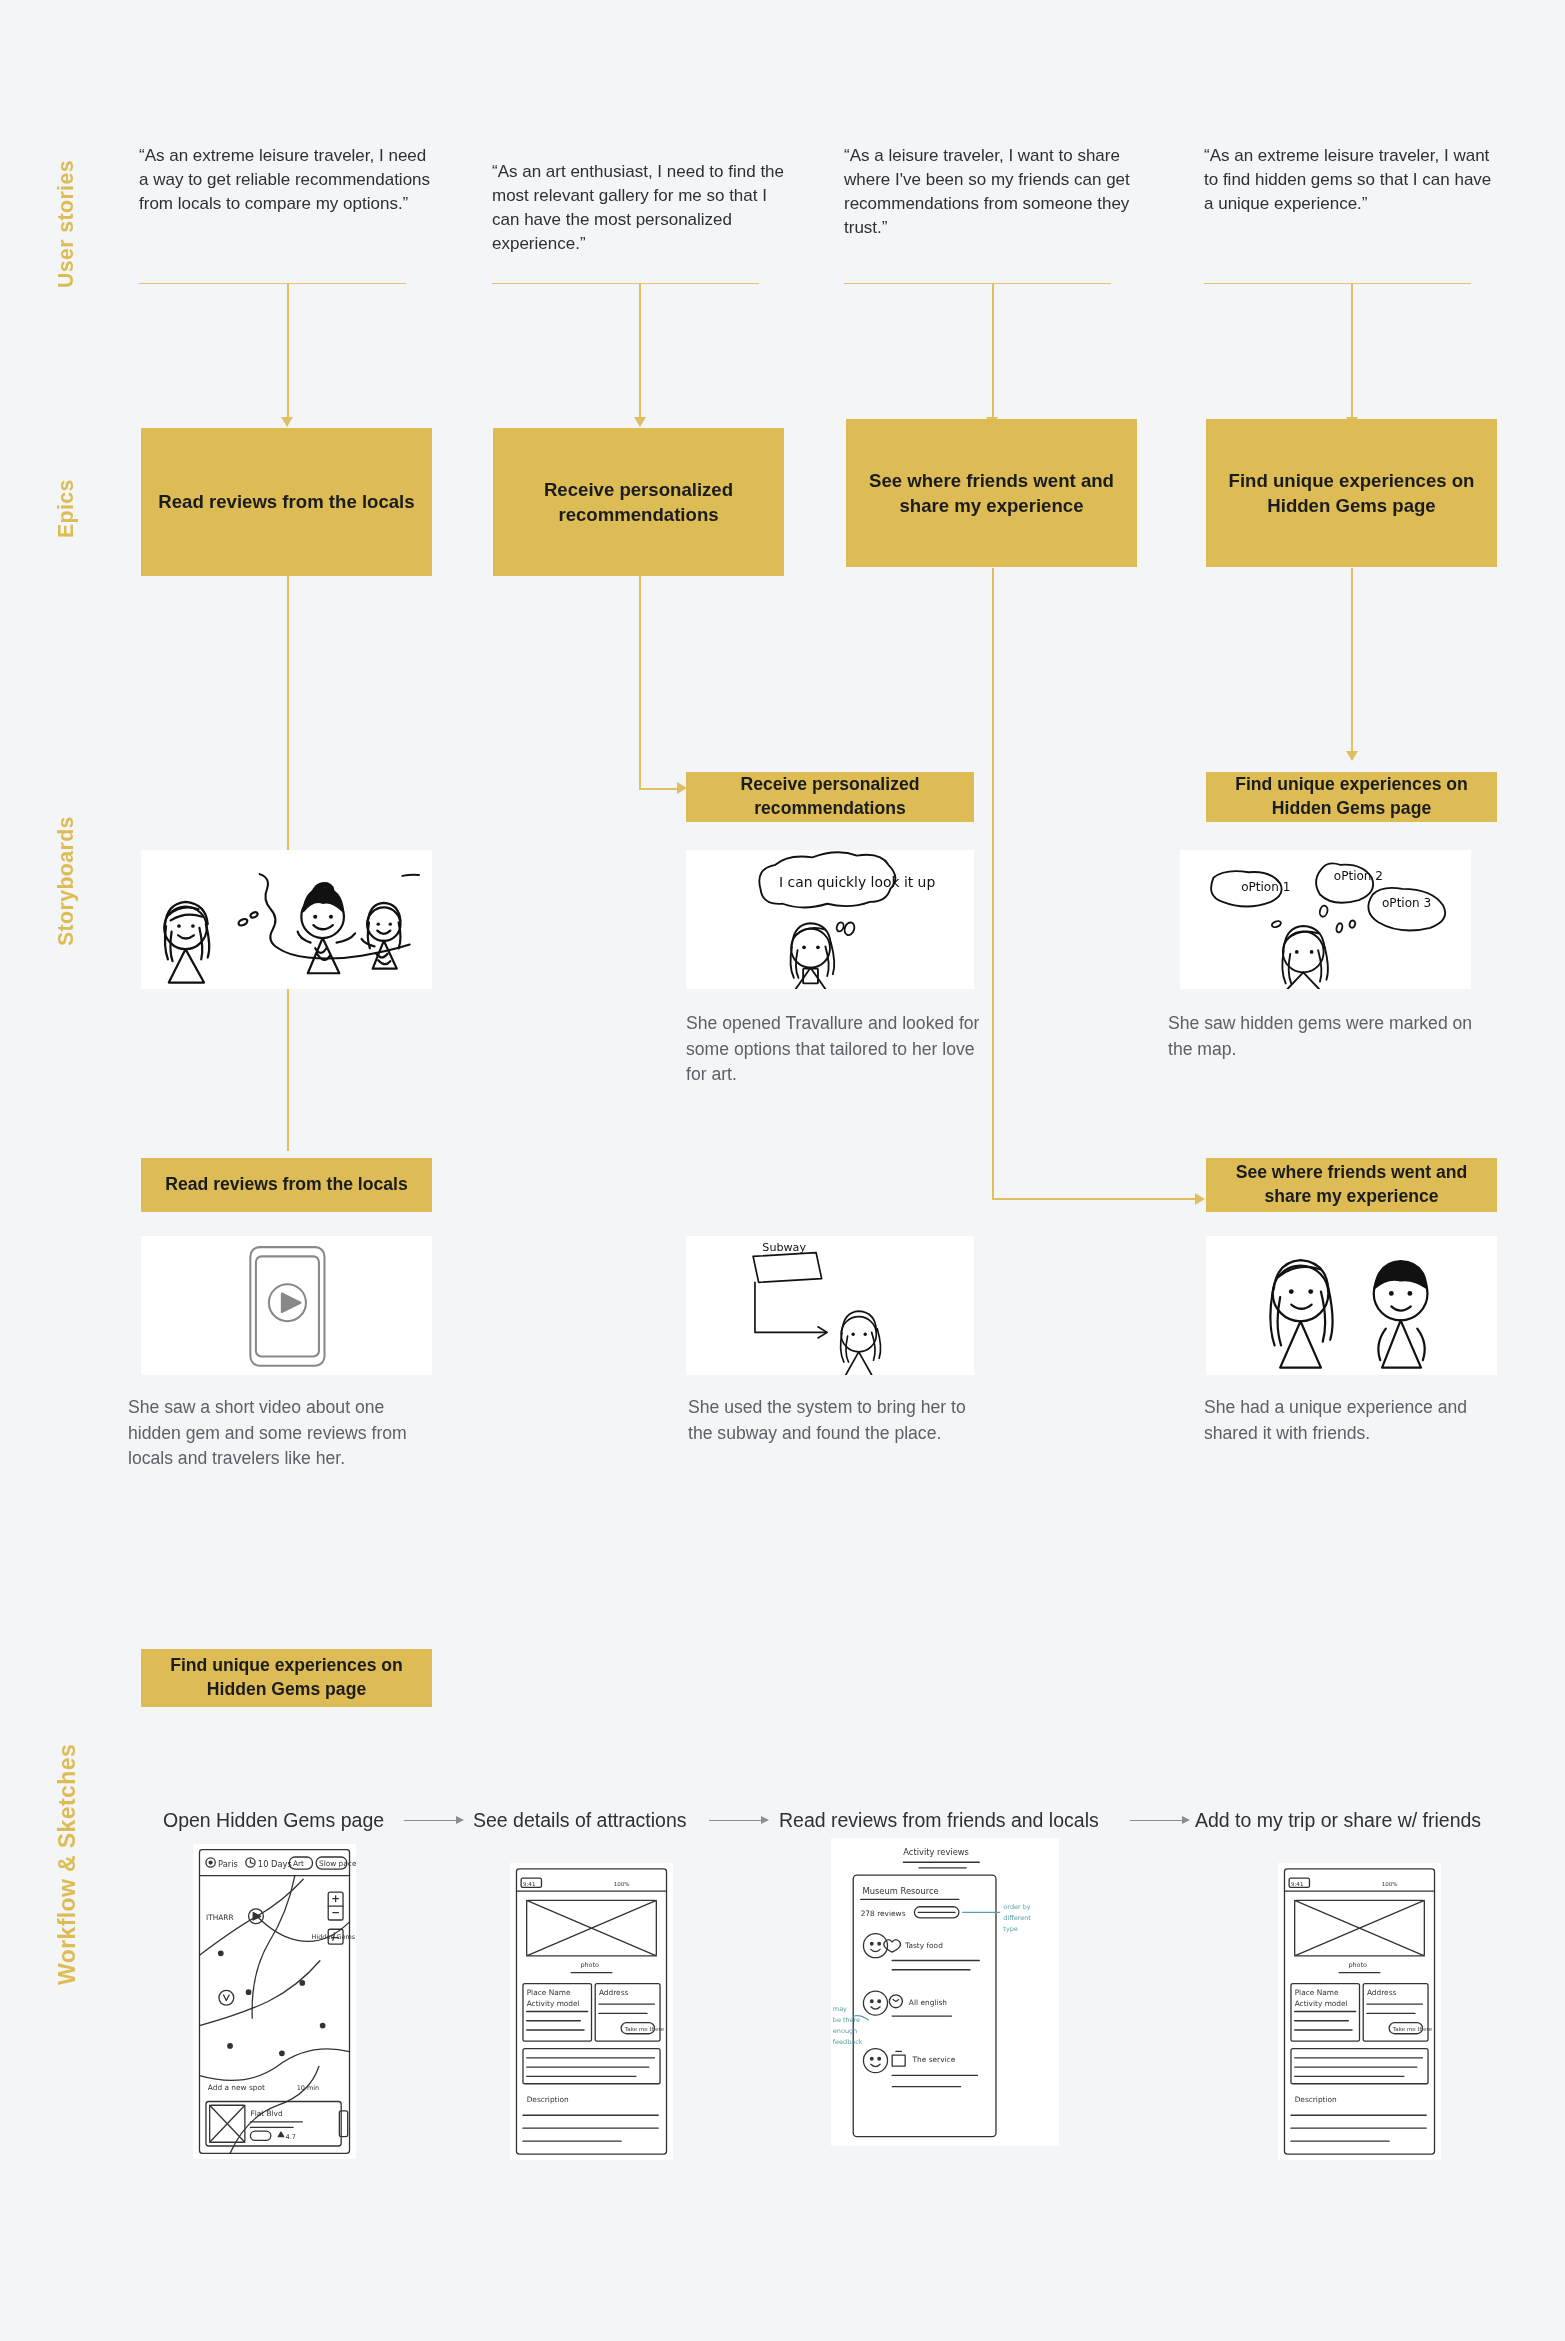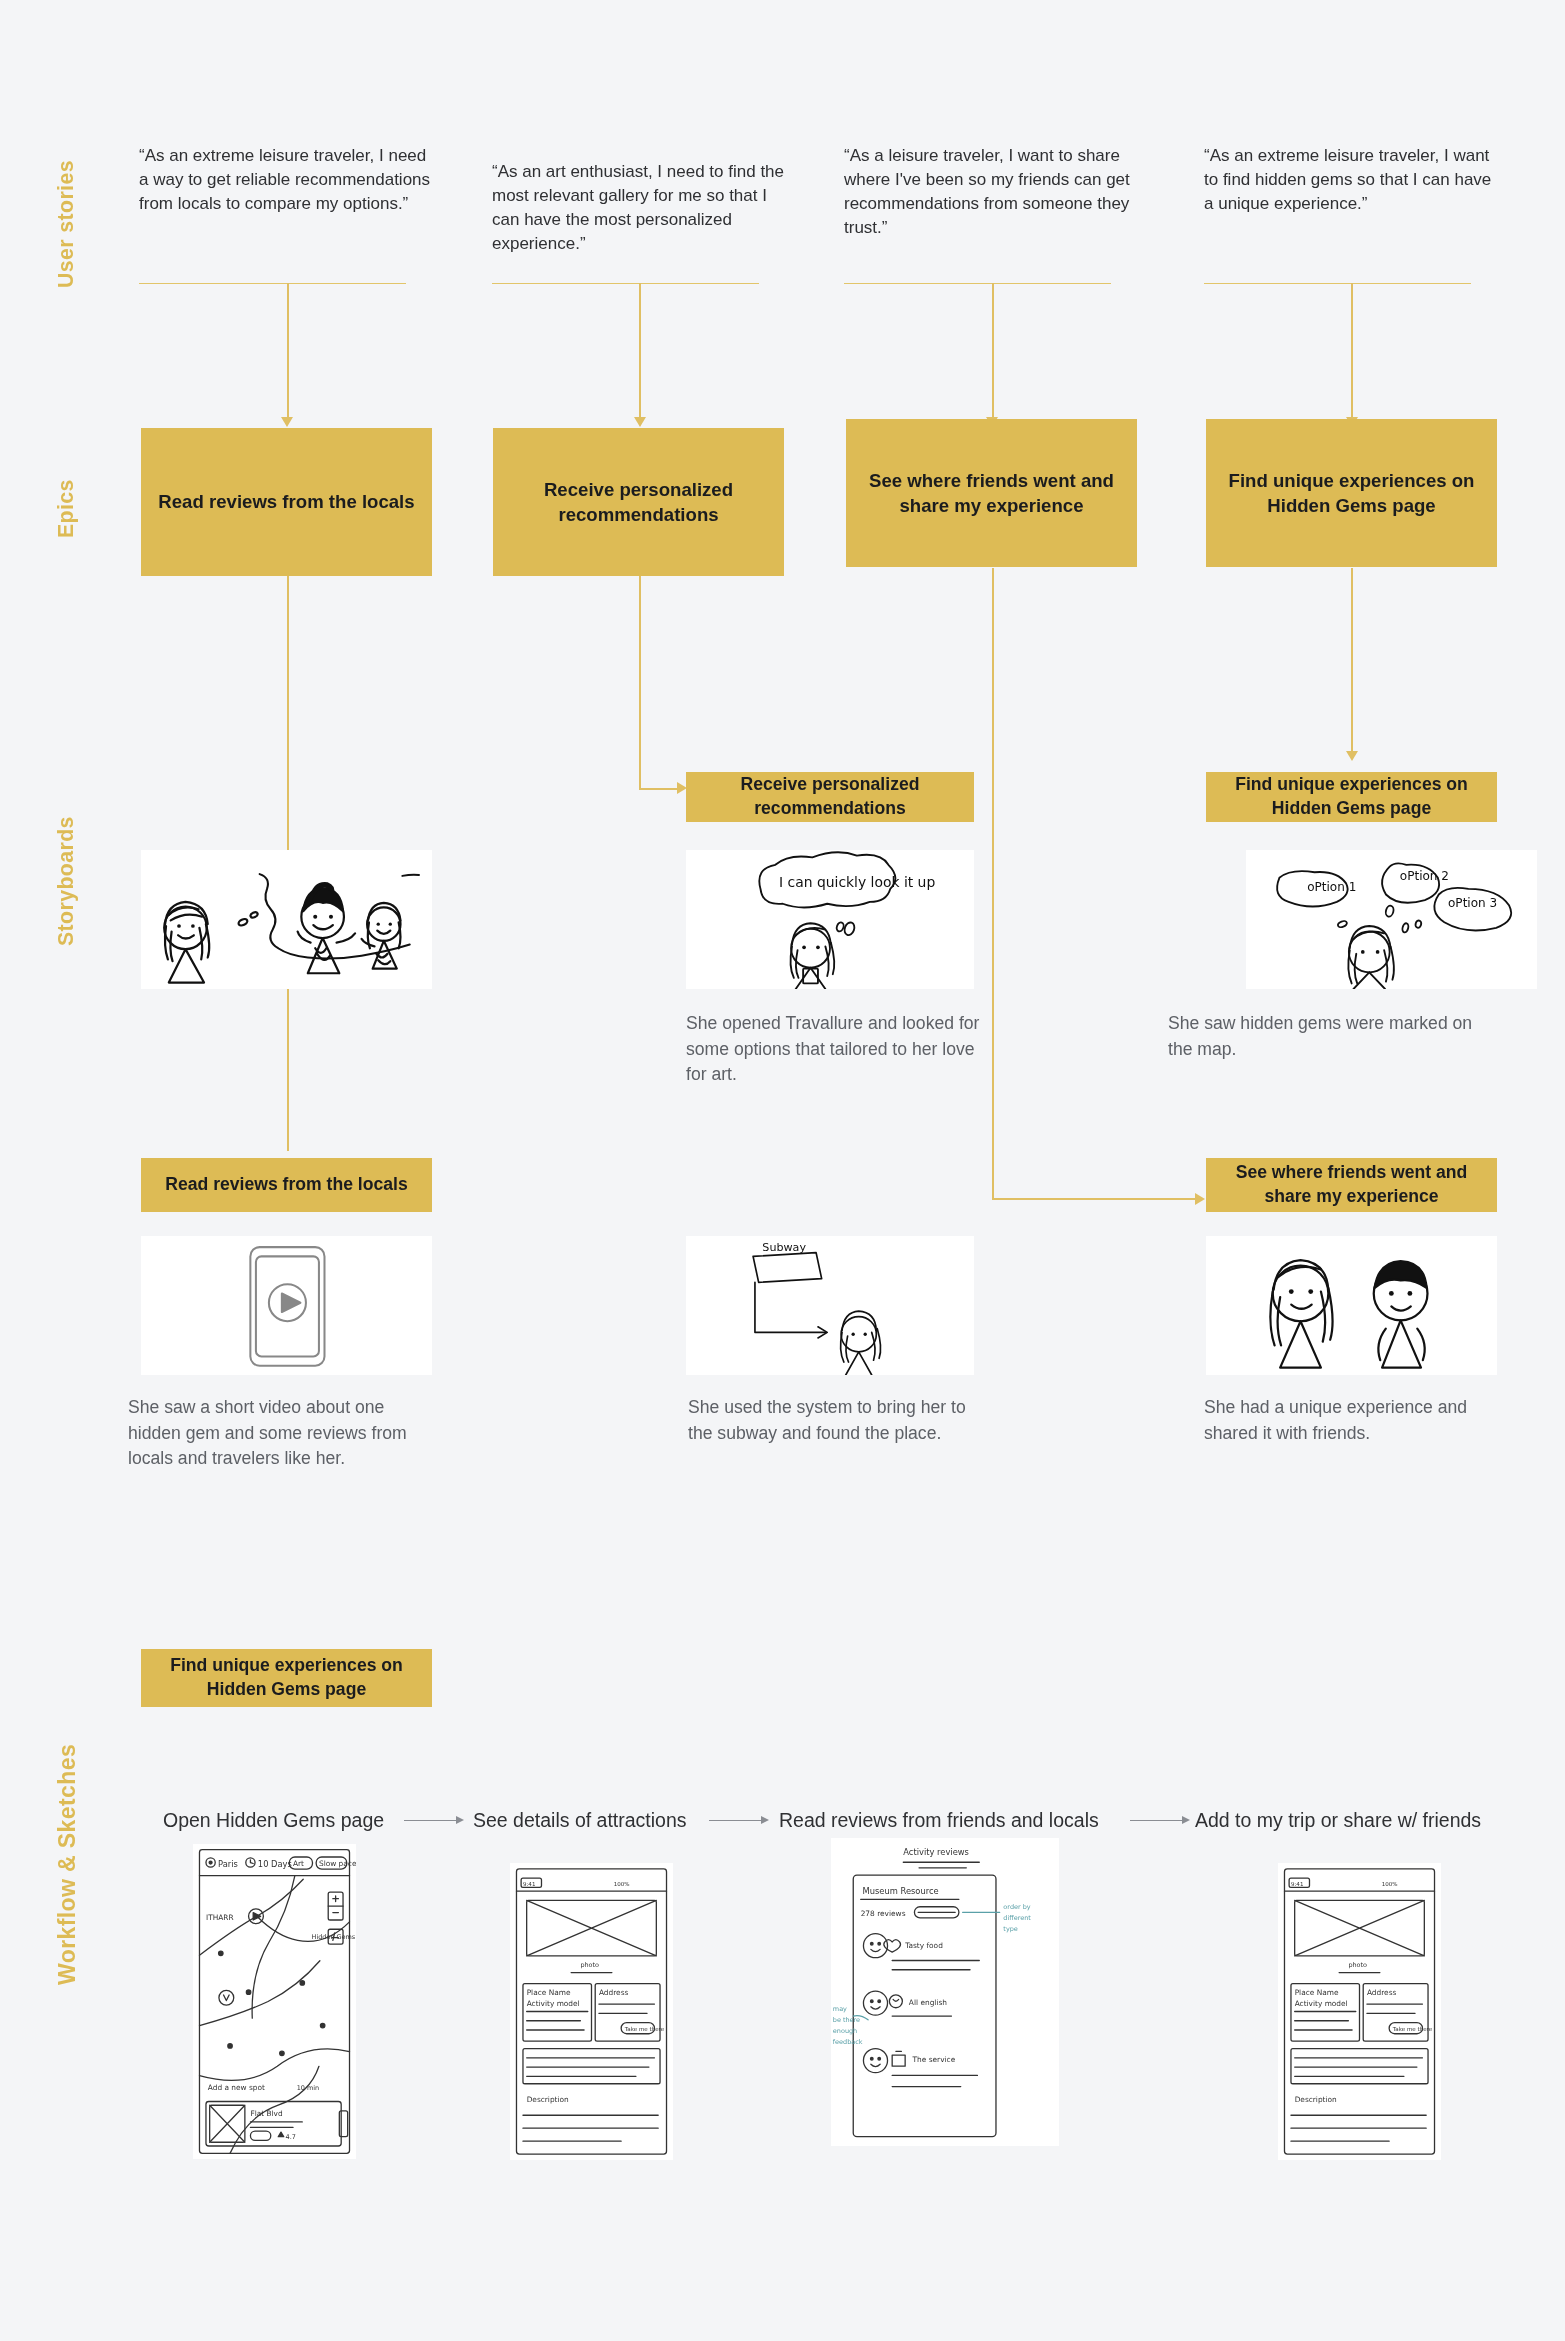--- a/index.html
+++ b/index.html
@@ -246,21 +246,21 @@
       <path d="M118 92 q14-12 32-6"></path>
       <circle cx="127" cy="105" r="2" fill="#111" stroke="none"></circle>
       <circle cx="142" cy="105" r="2" fill="#111" stroke="none"></circle>
       <path d="M134 127 L118 150 M134 127 L150 150"></path>
       <rect x="126" y="128" width="16" height="16" rx="1"></rect>
     </svg>
   </div>
   <div class="sb-caption" style="left:686px; top:1011px;">She opened Travallure and looked for some options that tailored to her love for art.</div>
 
   <div class="sb-header" style="left:1206px; top:772px; width:291px; height:50px;">Find unique experiences on Hidden Gems page</div>
-  <div class="sb-frame" style="left:1246px; top:850px; width:291px; height:139px;">
+  <div class="sb-frame" style="left:1180px; top:850px; width:291px; height:139px;">
     <svg viewBox="0 0 314 150" xmlns="http://www.w3.org/2000/svg" fill="none" stroke="#111" stroke-width="2" stroke-linecap="round" stroke-linejoin="round">
 
       <path d="M36 30 q-8 20 10 26 q26 10 52 0 q16 -8 10 -20 q-10 -14 -34 -12 q-26 -4 -38 6 z"></path>
       <text x="66" y="44" class="hand" font-size="13" fill="#111" stroke="none">oPtion 1</text>
 
       <path d="M155 18 q-14 14 -4 30 q14 14 42 6 q20 -8 14 -24 q-10 -16 -34 -14 q-12 -4 -18 2 z"></path>
       <text x="166" y="32" class="hand" font-size="13" fill="#111" stroke="none">oPtion 2</text>
 
       <path d="M208 48 q-12 18 6 30 q24 14 56 6 q22 -8 14 -24 q-12 -18 -44 -18 q-22 -4 -32 6 z"></path>
       <text x="218" y="62" class="hand" font-size="13" fill="#111" stroke="none">oPtion 3</text>

